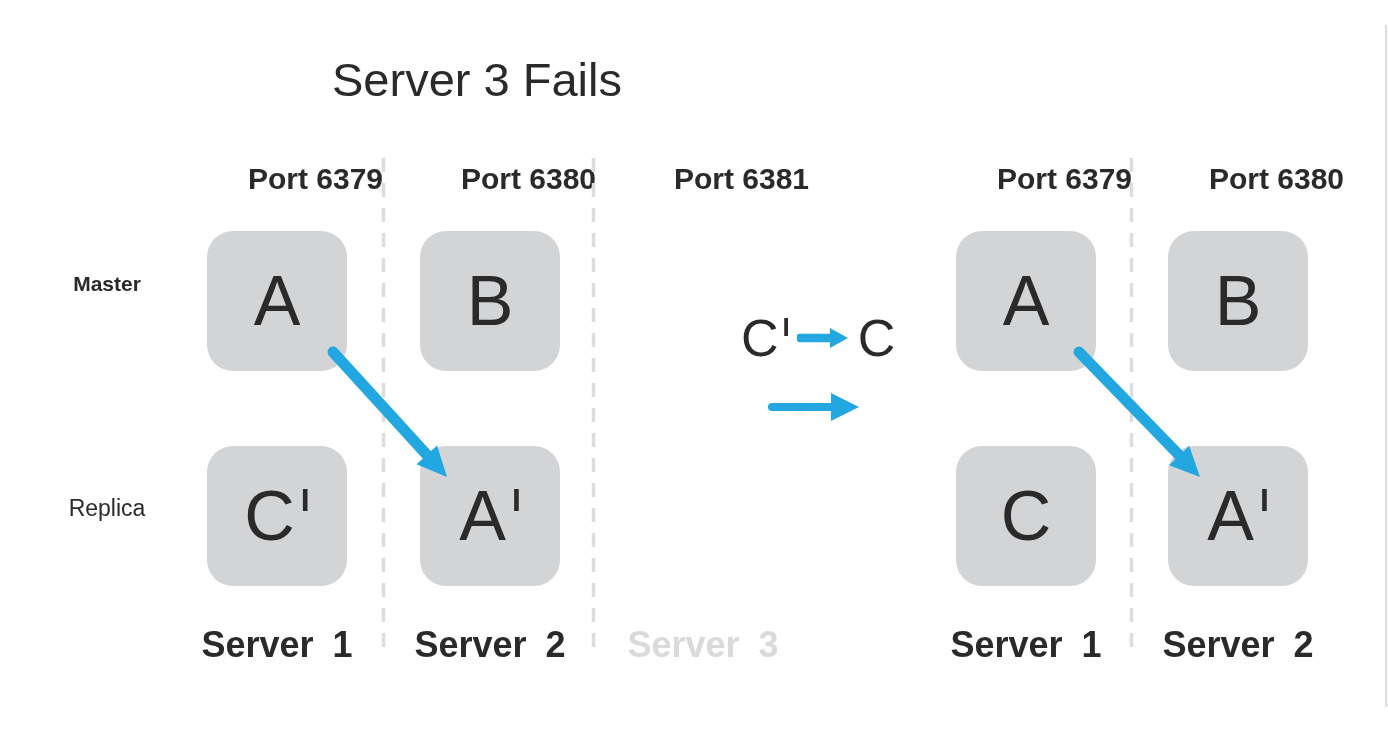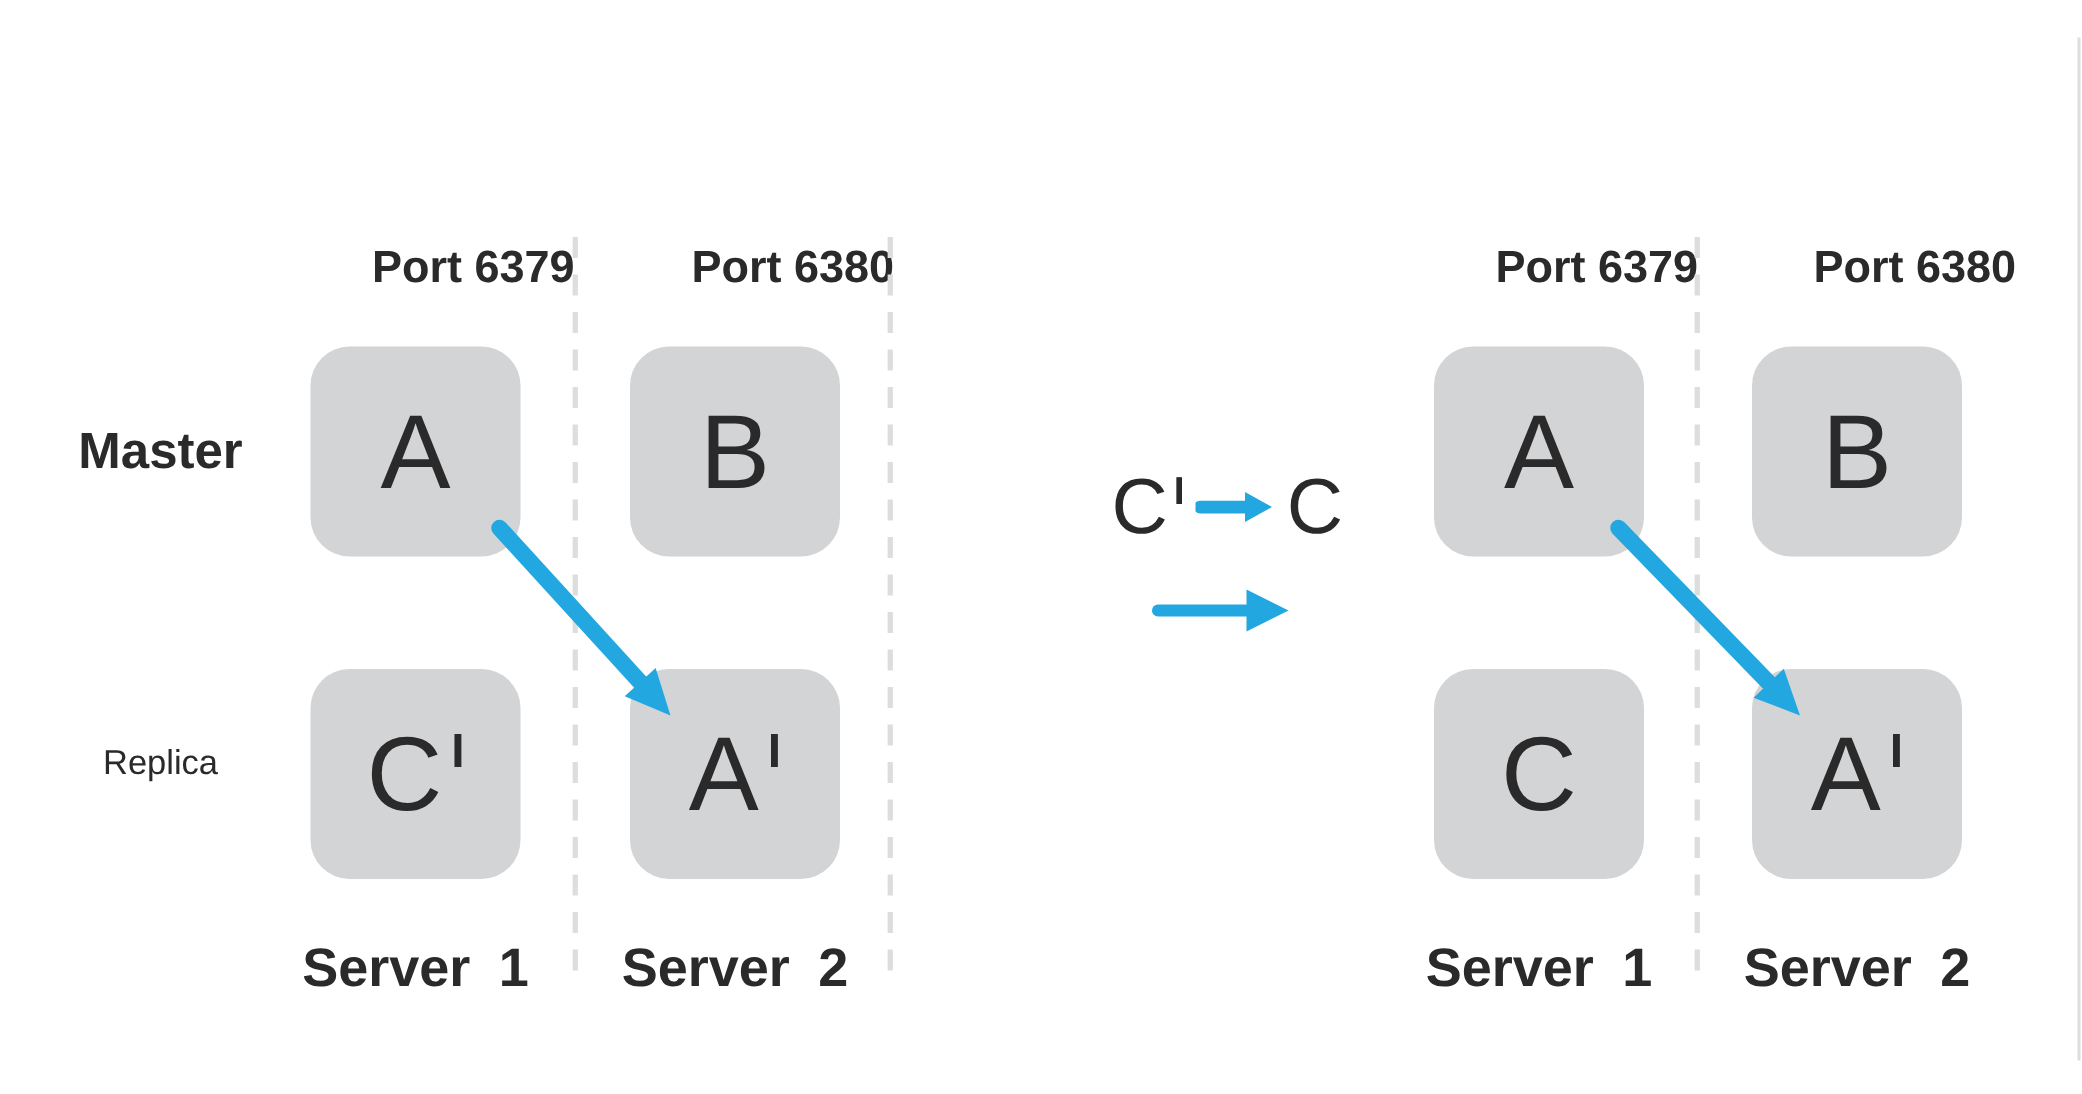--- a/index.html
+++ b/index.html
@@ -41,24 +41,24 @@
     font-size: 36px;
     font-weight: 700;
     word-spacing: 9px;
     white-space: nowrap;
   }
   .server-label.muted { color: #d9dadb; }
 
   .row-label-master {
     position: absolute;
     left: 40px;
-    top: 282px;
+    top: 272px;
     width: 134px;
     text-align: center;
-    font-size: 34px;
+    font-size: 21px;
     font-weight: 700;
   }
   .row-label-replica {
     position: absolute;
     left: 37px;
     top: 495px;
     width: 140px;
     text-align: center;
     font-size: 23px;
     font-weight: 400;
@@ -152,26 +152,28 @@
       <line x1="1079" y1="352" x2="1179" y2="455" stroke="#22a7e0" stroke-width="11" stroke-linecap="round"></line>
       <polygon points="1200,477 1169.1,465.2 1189.2,445.8" fill="#22a7e0"></polygon>
     </g>
 
     <g>
       <line x1="772" y1="407" x2="831" y2="407" stroke="#22a7e0" stroke-width="8" stroke-linecap="round"></line>
       <polygon points="831,393 831,421 859,407" fill="#22a7e0"></polygon>
     </g>
   </svg>
 
+  <div class="title">Server 3 Fails</div>
 
   <div class="row-label-master">Master</div>
   <div class="row-label-replica">Replica</div>
 
   <div class="port-label" style="left:171px">Port 6379</div>
   <div class="port-label" style="left:384px">Port 6380</div>
+  <div class="port-label" style="left:597px">Port 6381</div>
 
   <div class="node" style="left:207px; top:231px">
     <span class="letter-wrap">
         <span class="letter">A</span>
       </span>
   </div>
   <div class="node" style="left:420px; top:231px">
     <span class="letter-wrap">
         <span class="letter">B</span>
       </span>
@@ -184,20 +186,21 @@
   </div>
   <div class="node" style="left:420px; top:446px">
     <span class="letter-wrap">
         <span class="letter">A</span>
         <span class="prime">I</span>
       </span>
   </div>
 
   <div class="server-label" style="left:171px">Server 1</div>
   <div class="server-label" style="left:384px">Server 2</div>
+  <div class="server-label muted" style="left:597px">Server 3</div>
 
   <div class="promotion">
     <span class="promo-pair">
         <span class="promo-letter">C</span>
         <span class="promo-prime">I</span>
       </span>
     <svg width="54" height="26" viewBox="0 0 54 26">
       <line x1="3" y1="13" x2="33" y2="13" stroke="#22a7e0" stroke-width="8.5" stroke-linecap="round"></line>
       <polygon points="33,3 33,23 51,13" fill="#22a7e0"></polygon>
     </svg>

